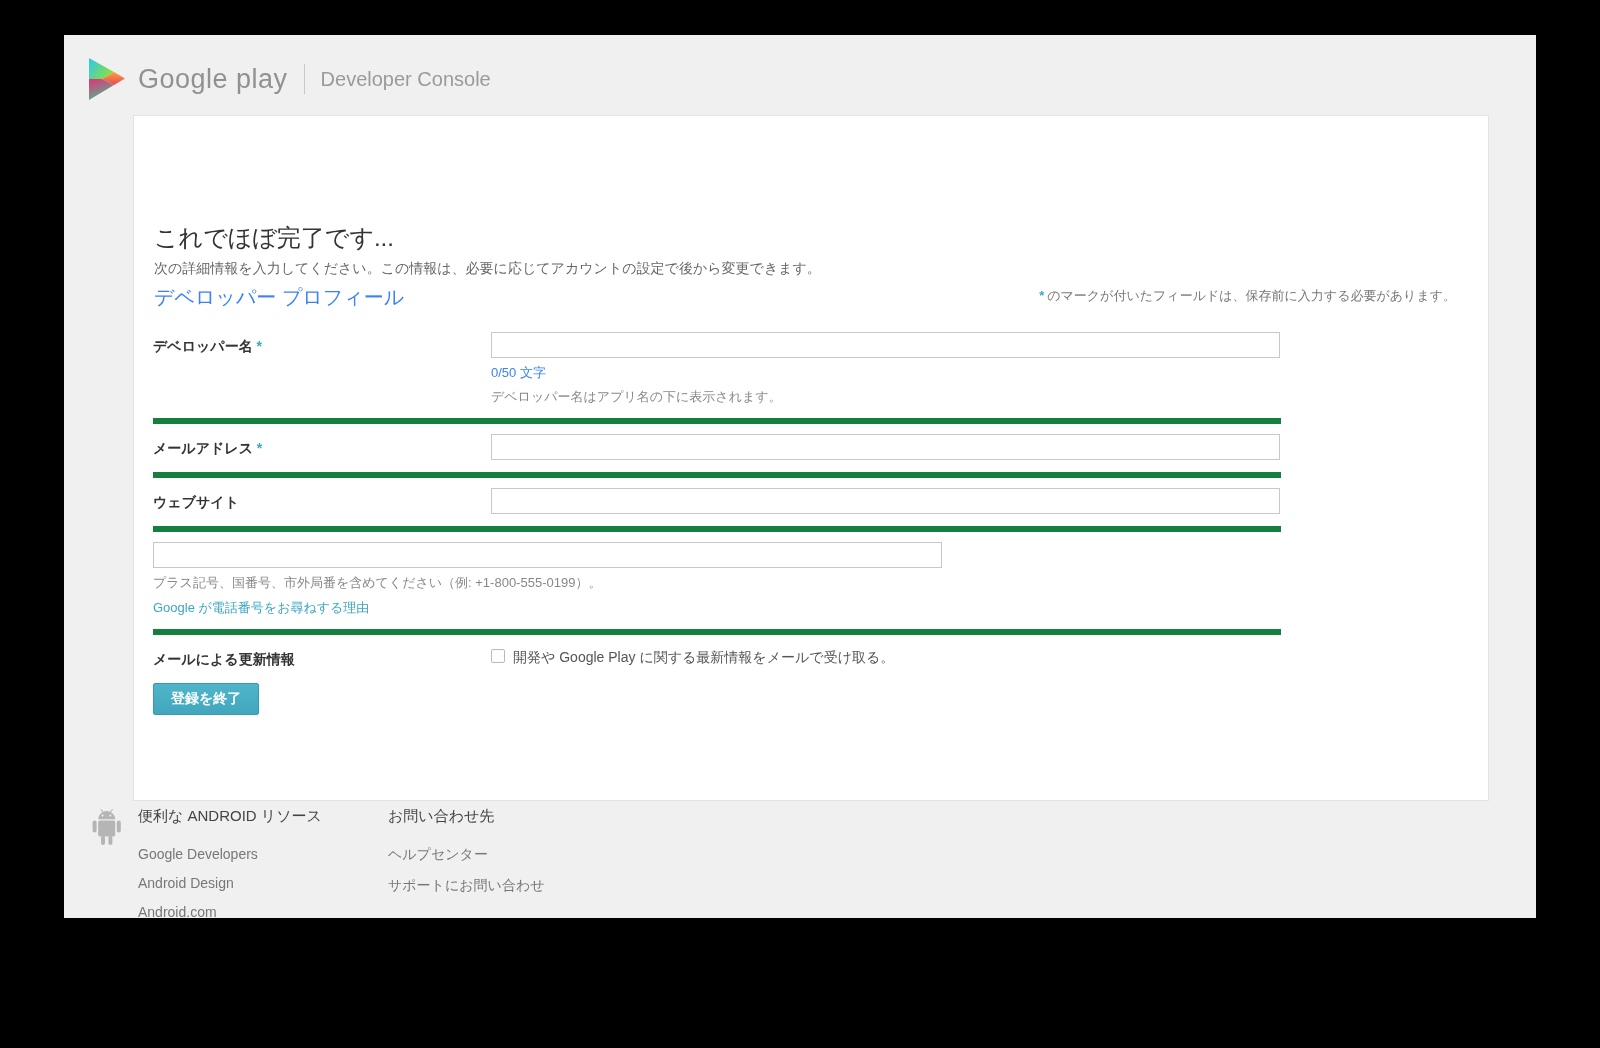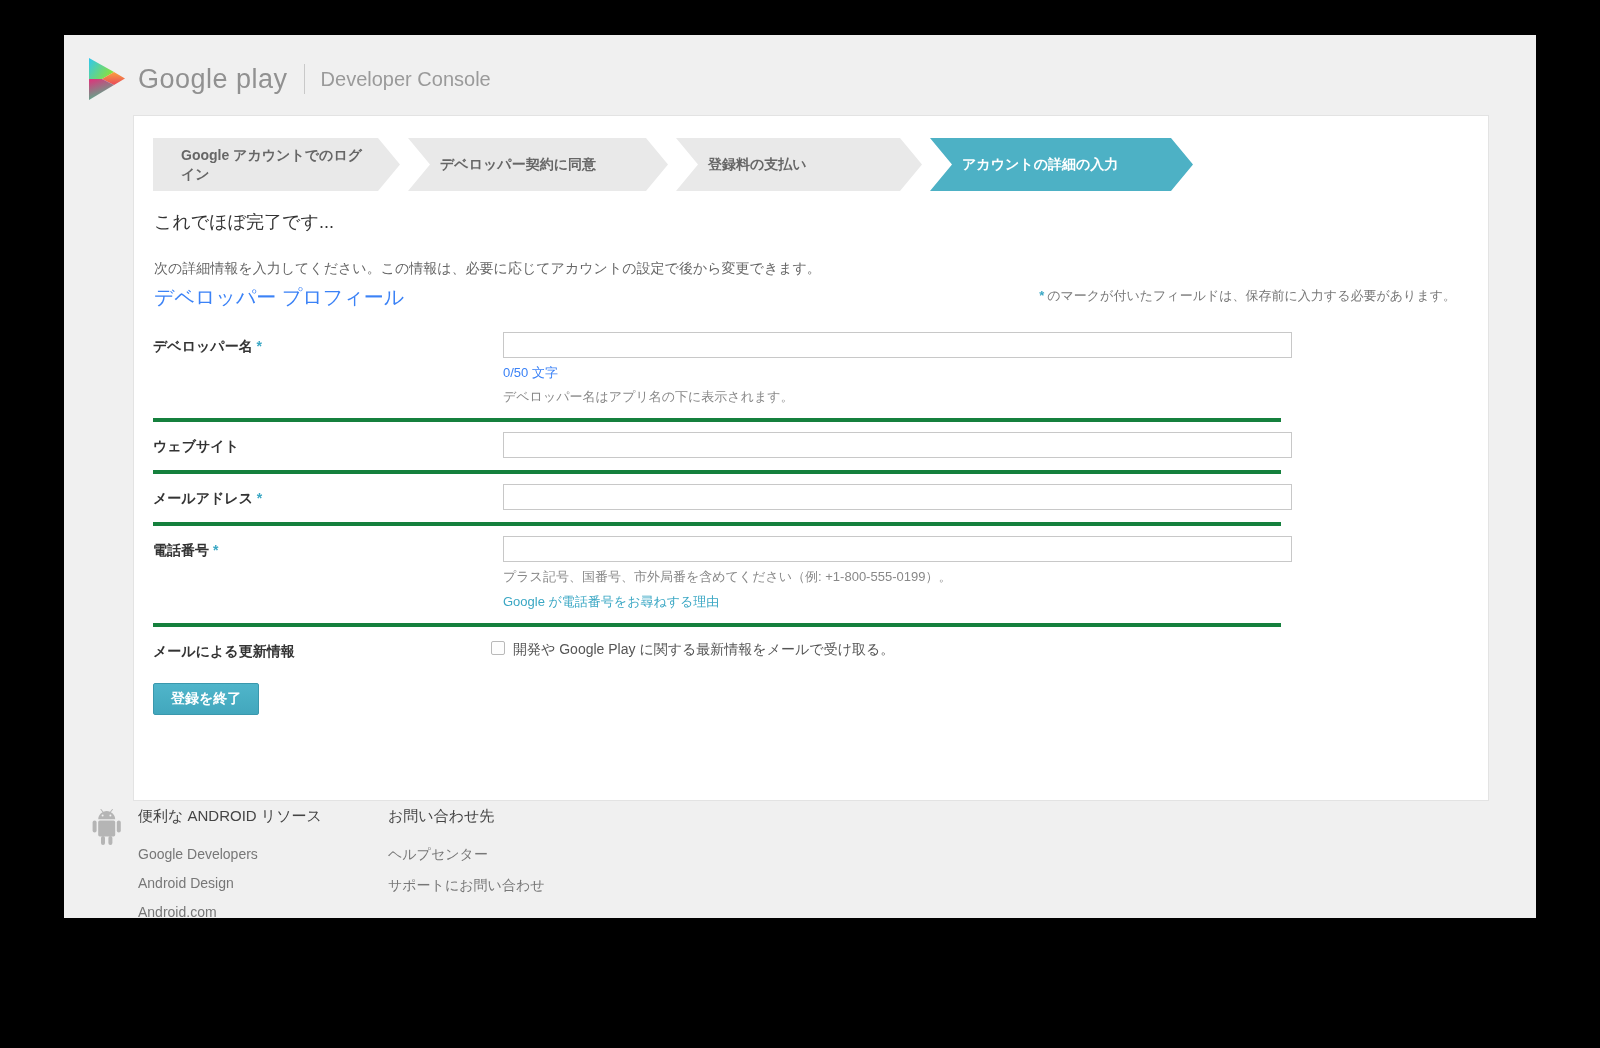--- a/index.html
+++ b/index.html
@@ -19,32 +19,32 @@
   .steps { position:absolute; left:19px; top:22px; display:flex; gap:8px; height:53px; }
   .step { background:#e9e9e9; color:#666; font-size:14px; font-weight:bold; display:flex; align-items:center; line-height:19px; padding:0 34px 0 28px; }
   .step.first { clip-path: polygon(0 0, calc(100% - 22px) 0, 100% 50%, calc(100% - 22px) 100%, 0 100%); width:247px; }
   .step.mid   { clip-path: polygon(0 0, calc(100% - 22px) 0, 100% 50%, calc(100% - 22px) 100%, 0 100%, 22px 50%); padding-left:32px; }
   .step.s2 { width:260px; }
   .step.s3 { width:246px; }
   .step.s4 { width:263px; }
   .step.active { background:#4db1c5; color:#fff; }
 
   
-  .intro-title { position:absolute; left:20px; top:94px; font-size:18px; color:#333; }
+  .intro-title { position:absolute; left:20px; top:106px; font-size:24px; color:#333; }
   .intro-sub { position:absolute; left:20px; top:144px; font-size:14px; color:#666; }
 
   
   .section-title { position:absolute; left:20px; top:168px; font-size:20px; color:#3b82f6; }
   .required-note { position:absolute; right:32px; top:171px; font-size:13px; color:#777; }
   .req-star { color:#3aa7c4; font-weight:bold; margin-right:3px; }
 
   
   .form { position:absolute; left:19px; top:206px; width:1128px; }
   .row { display:flex; padding:10px 0 12px 0; }
-  .row.divided { border-bottom:4px solid #15803d;gap:12px; }
+  .row.divided { border-bottom:6px solid #15803d; }
   .flabel { width:338px; font-size:14px; font-weight:bold; color:#333; padding-top:6px; flex:none; }
   .star { color:#3aa7c4; }
   .fcontrol { flex:1; }
   .tinput { width:789px; height:26px; border:1px solid #c8c8c8; background:#fff; font-size:13px; padding:0 6px; display:block; }
   .counter { font-size:13px; color:#3b82f6; margin-top:6px; }
   .help { font-size:13px; color:#888; margin-top:6px; }
   .help-link { font-size:13px; color:#3aa7c4; margin-top:7px; text-decoration:none; display:inline-block; }
   .check-row { display:flex; align-items:flex-start; font-size:14px; color:#555; padding-top:4px; }
   .checkbox { width:14px; height:14px; border:1px solid #b9b9b9; border-radius:2px; background:#fdfdfd; margin-right:8px; flex:none; }
 
@@ -84,60 +84,53 @@
       <polygon points="26,15 37,21.5 26,28 14,22" fill="url(#g2)"></polygon>
       <polygon points="1,22 14,22 26,28 1,43" fill="url(#g3)"></polygon>
     </svg>
     <span class="brand-text">Google play</span>
     <span class="brand-divider"></span>
     <span class="product-text">Developer Console</span>
   </div>
 
   <div class="card">
 
-    <div class="steps">
-      <div class="step first">Google アカウントでのログイン</div>
-      <div class="step mid s2">デベロッパー契約に同意</div>
-      <div class="step mid s3">登録料の支払い</div>
-      <div class="step mid s4 active">アカウントの詳細の入力</div>
-    </div>
 
     <div class="intro-title">これでほぼ完了です...</div>
     <div class="intro-sub">次の詳細情報を入力してください。この情報は、必要に応じてアカウントの設定で後から変更できます。</div>
 
     <div class="section-title">デベロッパー プロフィール</div>
     <div class="required-note"><span class="req-star">*</span><span>のマークが付いたフィールドは、保存前に入力する必要があります。</span></div>
 
     <div class="form">
 
       <div class="row divided">
         <div class="flabel"><span>デベロッパー名</span> <span class="star">*</span></div>
         <div class="fcontrol">
           <input class="tinput" type="text" value="" style="">
           <div class="counter">0/50 文字</div>
           <div class="help">デベロッパー名はアプリ名の下に表示されます。</div>
         </div>
       </div>
 
       <div class="row divided">
+        <div class="flabel"><span>メールアドレス</span> <span class="star">*</span></div>
+        <div class="fcontrol">
+          <input class="tinput" type="text" value="" style="">
+        </div>
+      </div>
+
+      <div class="row divided">
         <div class="flabel">ウェブサイト</div>
         <div class="fcontrol">
           <input class="tinput" type="text" value="" style="">
         </div>
       </div>
 
       <div class="row divided">
-        <div class="flabel"><span>メールアドレス</span> <span class="star">*</span></div>
-        <div class="fcontrol">
-          <input class="tinput" type="text" value="" style="">
-        </div>
-      </div>
-
-      <div class="row divided">
-        <div class="flabel"><span>電話番号</span> <span class="star">*</span></div>
         <div class="fcontrol">
           <input class="tinput" type="text" value="" style="">
           <div class="help">プラス記号、国番号、市外局番を含めてください（例: +1-800-555-0199）。</div>
           <a class="help-link" href="#">Google が電話番号をお尋ねする理由</a>
         </div>
       </div>
 
       <div class="row">
         <div class="flabel">メールによる更新情報</div>
         <div class="fcontrol">

